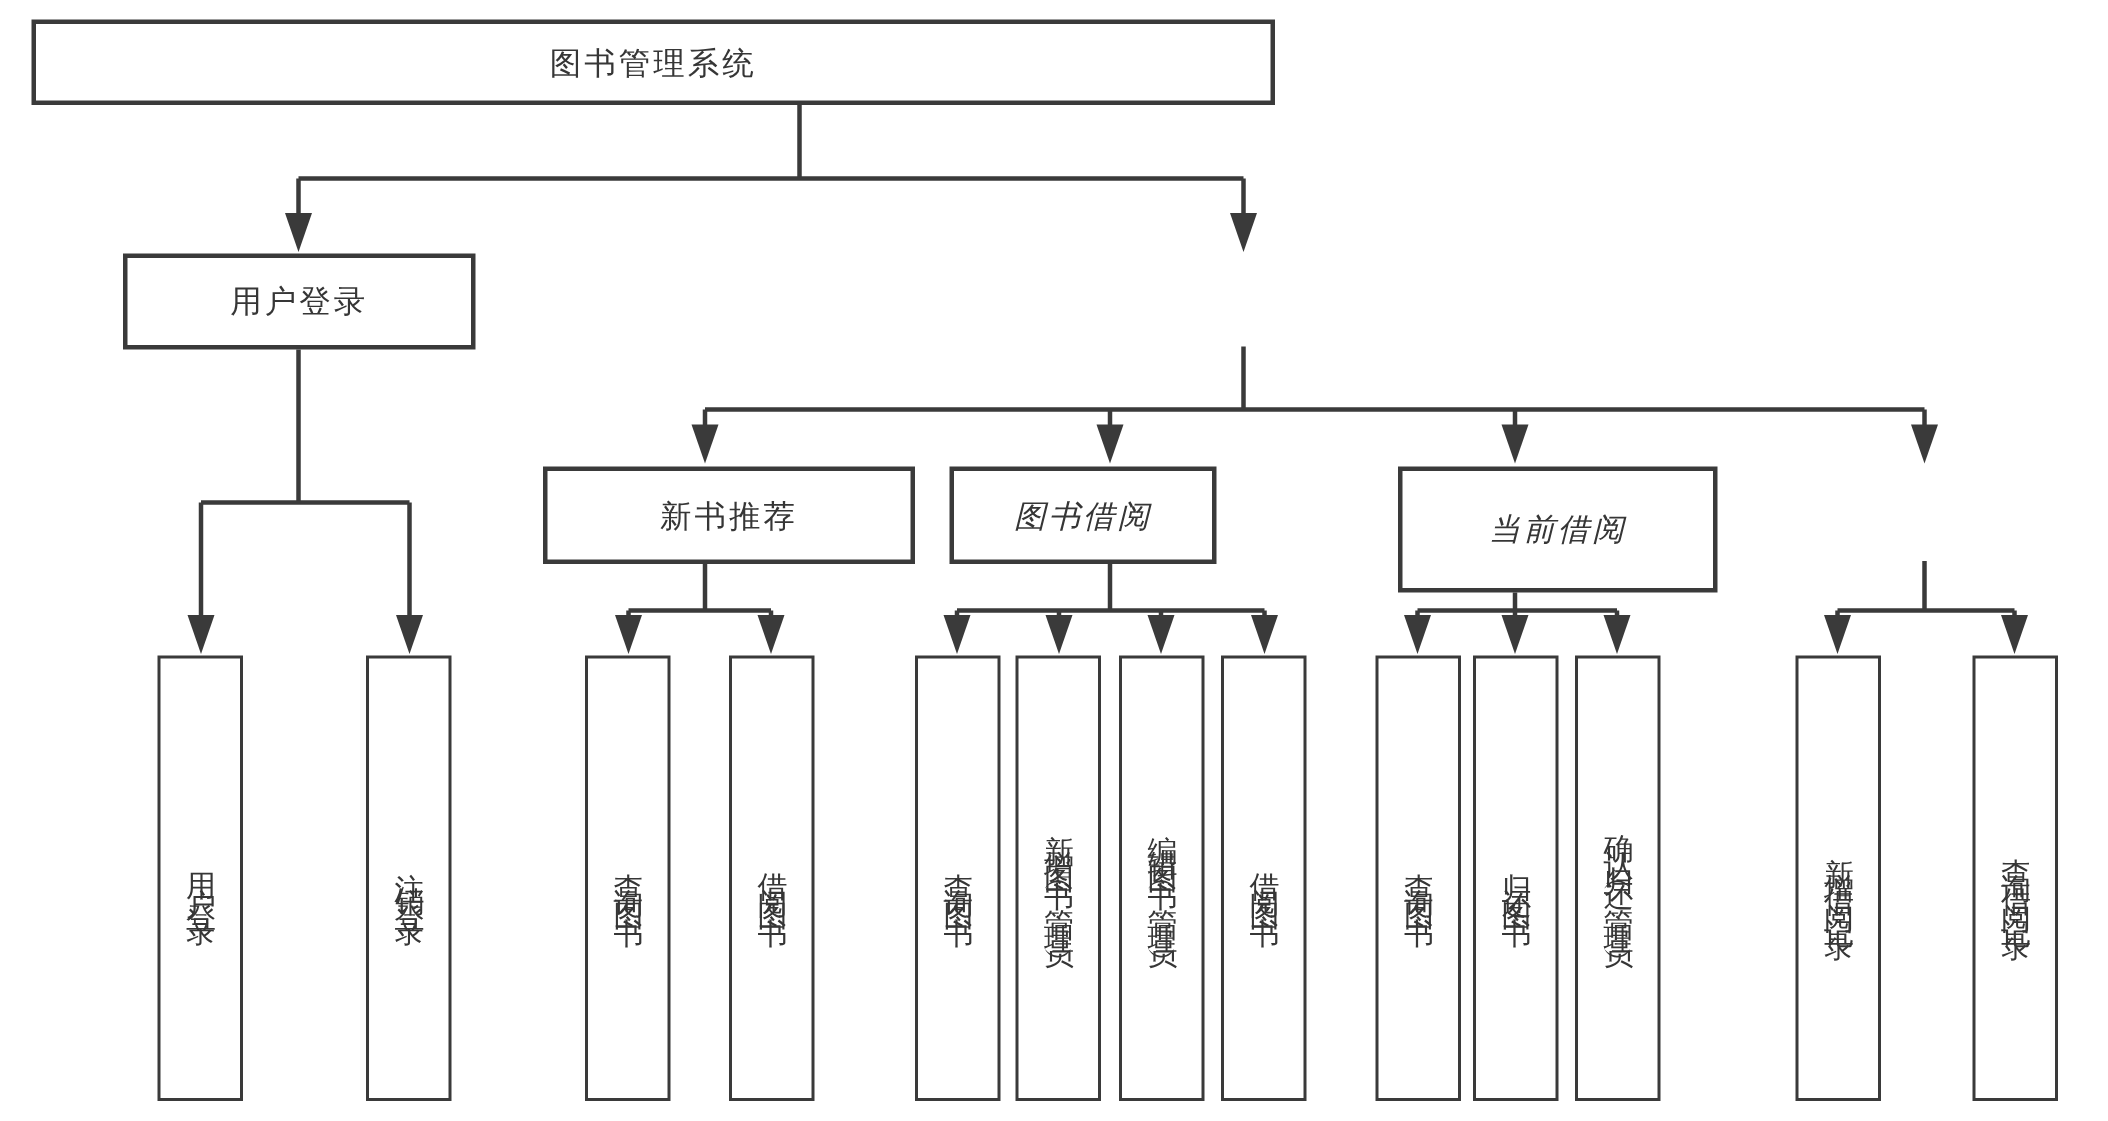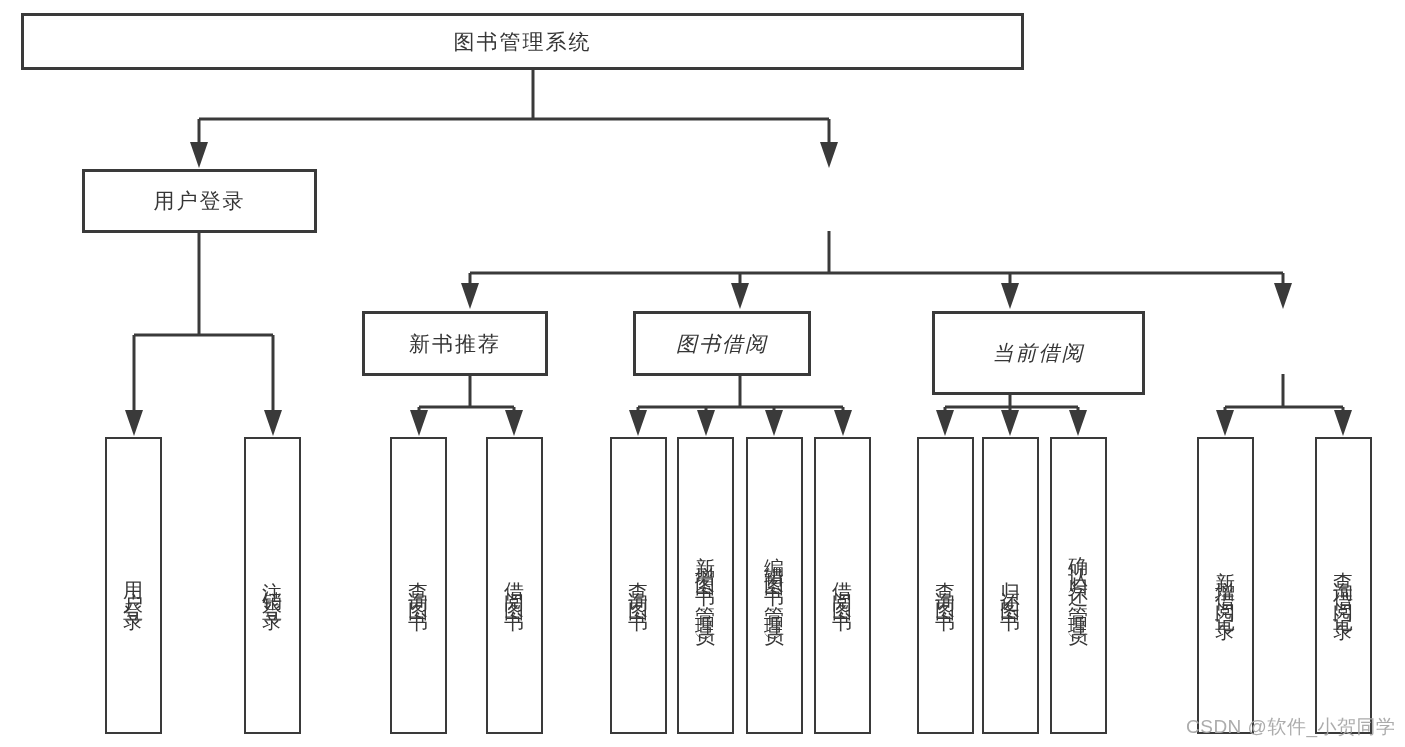--- a/index.html
+++ b/index.html
@@ -126,29 +126,29 @@
       <polygon points="765,410 783,410 774,436"></polygon>
       <polygon points="834,410 852,410 843,436"></polygon>
       <polygon points="936,410 954,410 945,436"></polygon>
       <polygon points="1001,410 1019,410 1010,436"></polygon>
       <polygon points="1069,410 1087,410 1078,436"></polygon>
       <polygon points="1216,410 1234,410 1225,436"></polygon>
       <polygon points="1334,410 1352,410 1343,436"></polygon>
     </g>
   </svg>
 
-  <div class="box hbox" style="left:21px; top:13px; width:1003px; height:57px;font-family:Liberation Mono, monospace;">
+  <div class="box hbox" style="left:21px; top:13px; width:829px; height:57px;font-family:Liberation Mono, monospace;">
     <span>图书管理系统</span>
   </div>
 
   <div class="box hbox" style="left:82px; top:169px; width:235px; height:64px;">
     <span>用户登录</span>
   </div>
 
-  <div class="box hbox" style="left:362px; top:311px; width:186px; height:65px;">
+  <div class="box hbox" style="left:362px; top:311px; width:248px; height:65px;">
     <span>新书推荐</span>
   </div>
   <div class="box hbox" style="left:633px; top:311px; width:178px; height:65px;font-style:italic;">
     <span>图书借阅</span>
   </div>
   <div class="box hbox" style="left:932px; top:311px; width:213px; height:84px;font-style:italic;">
     <span>当前借阅</span>
   </div>
 
   <div class="box vbox" style="left:105px;">
@@ -184,15 +184,14 @@
   <div class="box vbox" style="left:1050px;">
     <span class="vtext">确认归还（管理员）</span>
   </div>
   <div class="box vbox" style="left:1197px;">
     <span class="vtext">新增借阅记录</span>
   </div>
   <div class="box vbox" style="left:1315px;">
     <span class="vtext">查询借阅记录</span>
   </div>
 
-  <div class="watermark">CSDN @软件_小贺同学</div>
 
 </div>
 
 </body></html>

